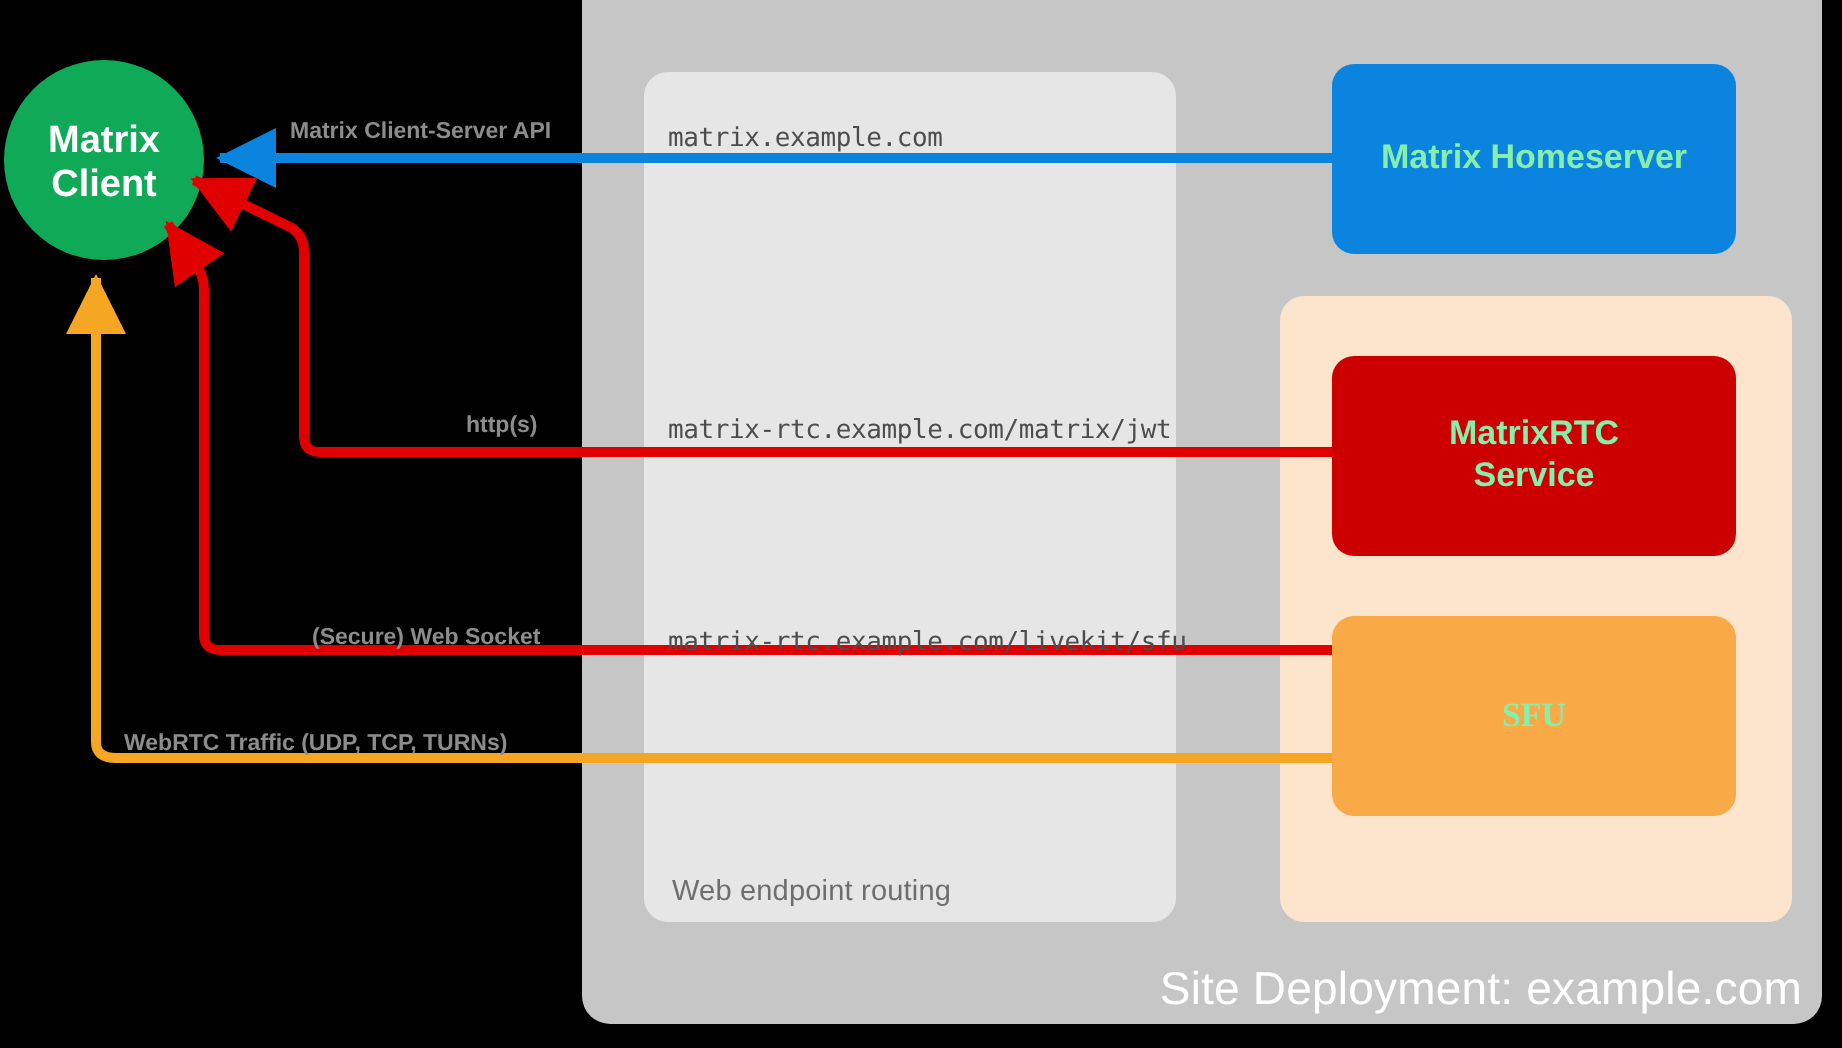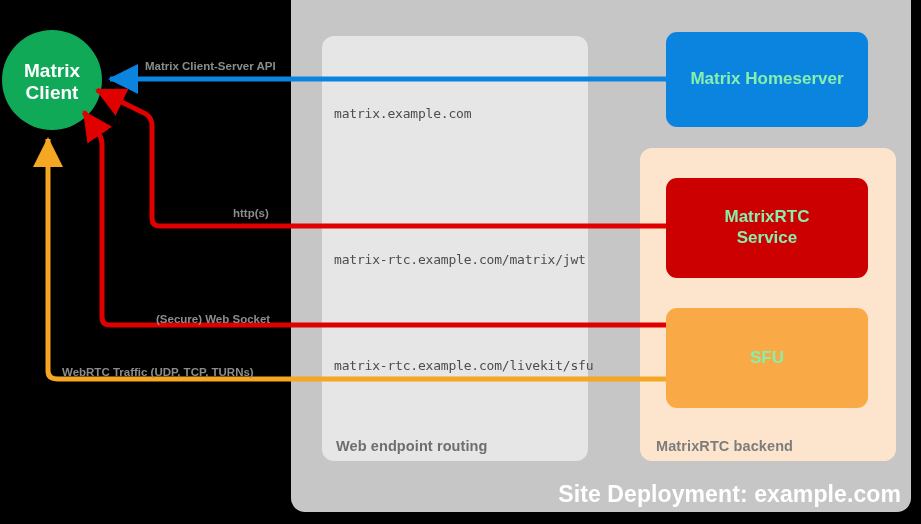--- a/index.html
+++ b/index.html
@@ -27,39 +27,38 @@
     align-items: center;
     justify-content: center;
     text-align: center;
     color: #86efac;
     font-weight: bold;
     line-height: 1.22;
     pointer-events: none;
   }
   .container-label {
     position: absolute;
-    font-weight: bold;
+    font-weight: normal;
     font-size: 14.5px;
     letter-spacing: 0.1px;
   }
   .edge-label {
     position: absolute;
     font-weight: bold;
     font-size: 11.5px;
     color: #8c8c8c;
     white-space: nowrap;
   }
   .url-label {
     position: absolute;
     font-family: "DejaVu Sans Mono", "Liberation Mono", monospace;
     font-size: 13px;
     color: #4d4d4d;
     white-space: nowrap;
     letter-spacing: -0.2px;
-    margin-top: 44px;
   }
   .circle-text {
     position: absolute;
     width: 110px;
     text-align: center;
     color: #ffffff;
     font-weight: bold;
     font-size: 19px;
     line-height: 1.16;
   }
@@ -111,28 +110,27 @@
     <div>Client</div>
   </div>
 
   <div class="box-label" style="left:666px; top:32px; width:202px; height:95px; font-size:17px;">Matrix Homeserver</div>
 
   <div class="box-label" style="left:666px; top:178px; width:202px; height:100px; font-size:17px; flex-direction:column;border-radius:23px;">
     <span>MatrixRTC</span>
     <span>Service</span>
   </div>
 
-  <div class="box-label" style="left:666px; top:308px; width:202px; height:100px; font-size:17px;">SFU</div>
+  <div class="box-label" style="left:666px; top:308px; width:202px; height:100px; font-size:17px;font-family:Liberation Serif, serif;">SFU</div>
 
   <div class="url-label" style="left:334px; top:62px;">matrix.example.com</div>
   <div class="url-label" style="left:334px; top:208px;">matrix-rtc.example.com/matrix/jwt</div>
   <div class="url-label" style="left:334px; top:314px;">matrix-rtc.example.com/livekit/sfu</div>
 
   <div class="edge-label" style="left:133px; top:60px;padding-left:12px;">Matrix Client-Server API</div>
   <div class="edge-label" style="left:233px; top:207px;">http(s)</div>
   <div class="edge-label" style="left:156px; top:313px;">(Secure) Web Socket</div>
   <div class="edge-label" style="left:62px; top:366px;">WebRTC Traffic (UDP, TCP, TURNs)</div>
 
   <div class="container-label" style="left:336px; top:438px; color:#6e6e6e;">Web endpoint routing</div>
-  <div class="container-label" style="left:656px; top:438px; color:#7d7d7d;">MatrixRTC backend</div>
   <div class="container-label" style="right:20px; top:481px; color:#ffffff; font-size:23px;">Site Deployment: example.com</div>
 
 </div>
 
 </body></html>

